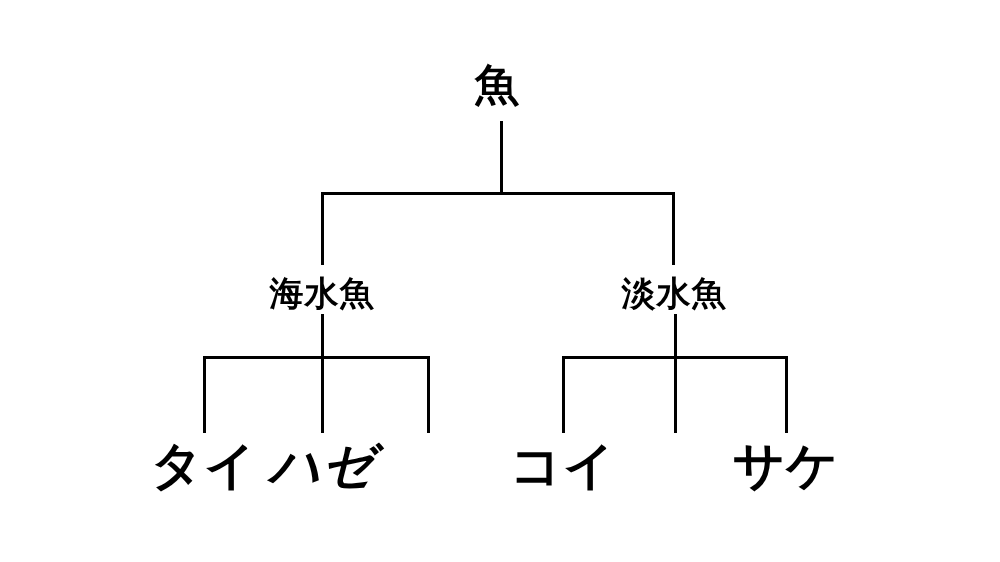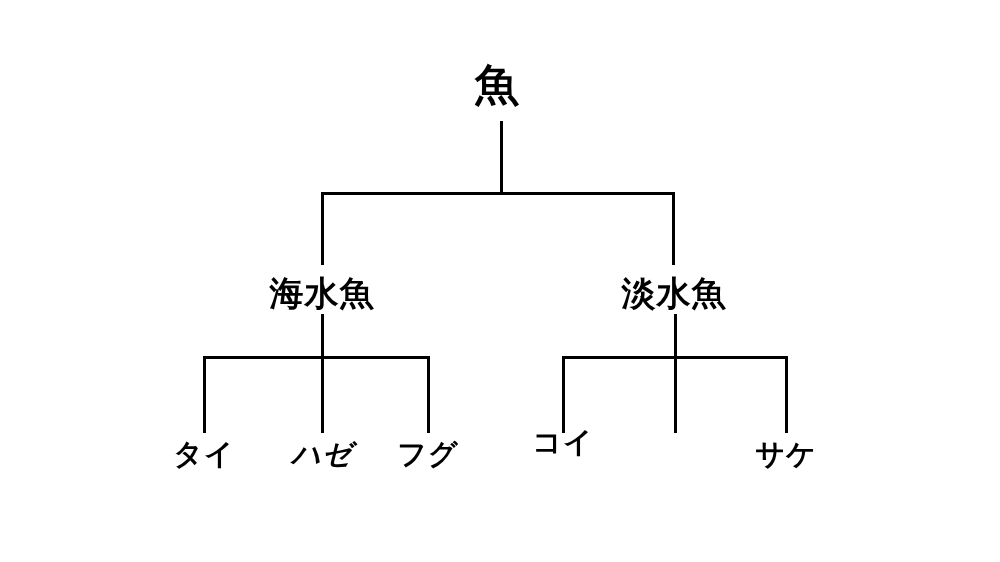--- a/index.html
+++ b/index.html
@@ -19,21 +19,21 @@
     position: absolute;
     transform: translateX(-50%);
     font-weight: 700;
     color: #000000;
     white-space: nowrap;
     line-height: 1;
     letter-spacing: 1px;
   }
   .lbl-root { font-size: 44px; }
   .lbl-mid  { font-size: 34px; }
-  .lbl-leaf { font-size: 29px; }
+  .lbl-leaf { font-size: 51px; }
   .edge {
     position: absolute;
     background: #000000;
   }
 </style>
 </head>
 <body>
 
 <div class="canvas">
 
@@ -52,18 +52,17 @@
   <div class="edge" style="left:203px; top:356px; width:3px; height:77px;"></div>
   <div class="edge" style="left:427px; top:356px; width:3px; height:77px;"></div>
 
   <div class="edge" style="left:674px; top:314px; width:3px; height:119px;"></div>
   <div class="edge" style="left:562px; top:356px; width:226px; height:3px;"></div>
   <div class="edge" style="left:562px; top:356px; width:3px; height:77px;"></div>
   <div class="edge" style="left:785px; top:356px; width:3px; height:77px;"></div>
 
   <div class="lbl lbl-leaf" style="left:204px; top:440px;">タイ</div>
   <div class="lbl lbl-leaf" style="left:322px; top:440px;font-style:italic;">ハゼ</div>
-  <div class="lbl lbl-leaf" style="left:428px; top:440px;">フグ</div>
 
-  <div class="lbl lbl-leaf" style="left:563px; top:428px;">コイ</div>
+  <div class="lbl lbl-leaf" style="left:563px; top:440px;">コイ</div>
   <div class="lbl lbl-leaf" style="left:786px; top:440px;text-align:right;">サケ</div>
 
 </div>
 
 </body></html>

